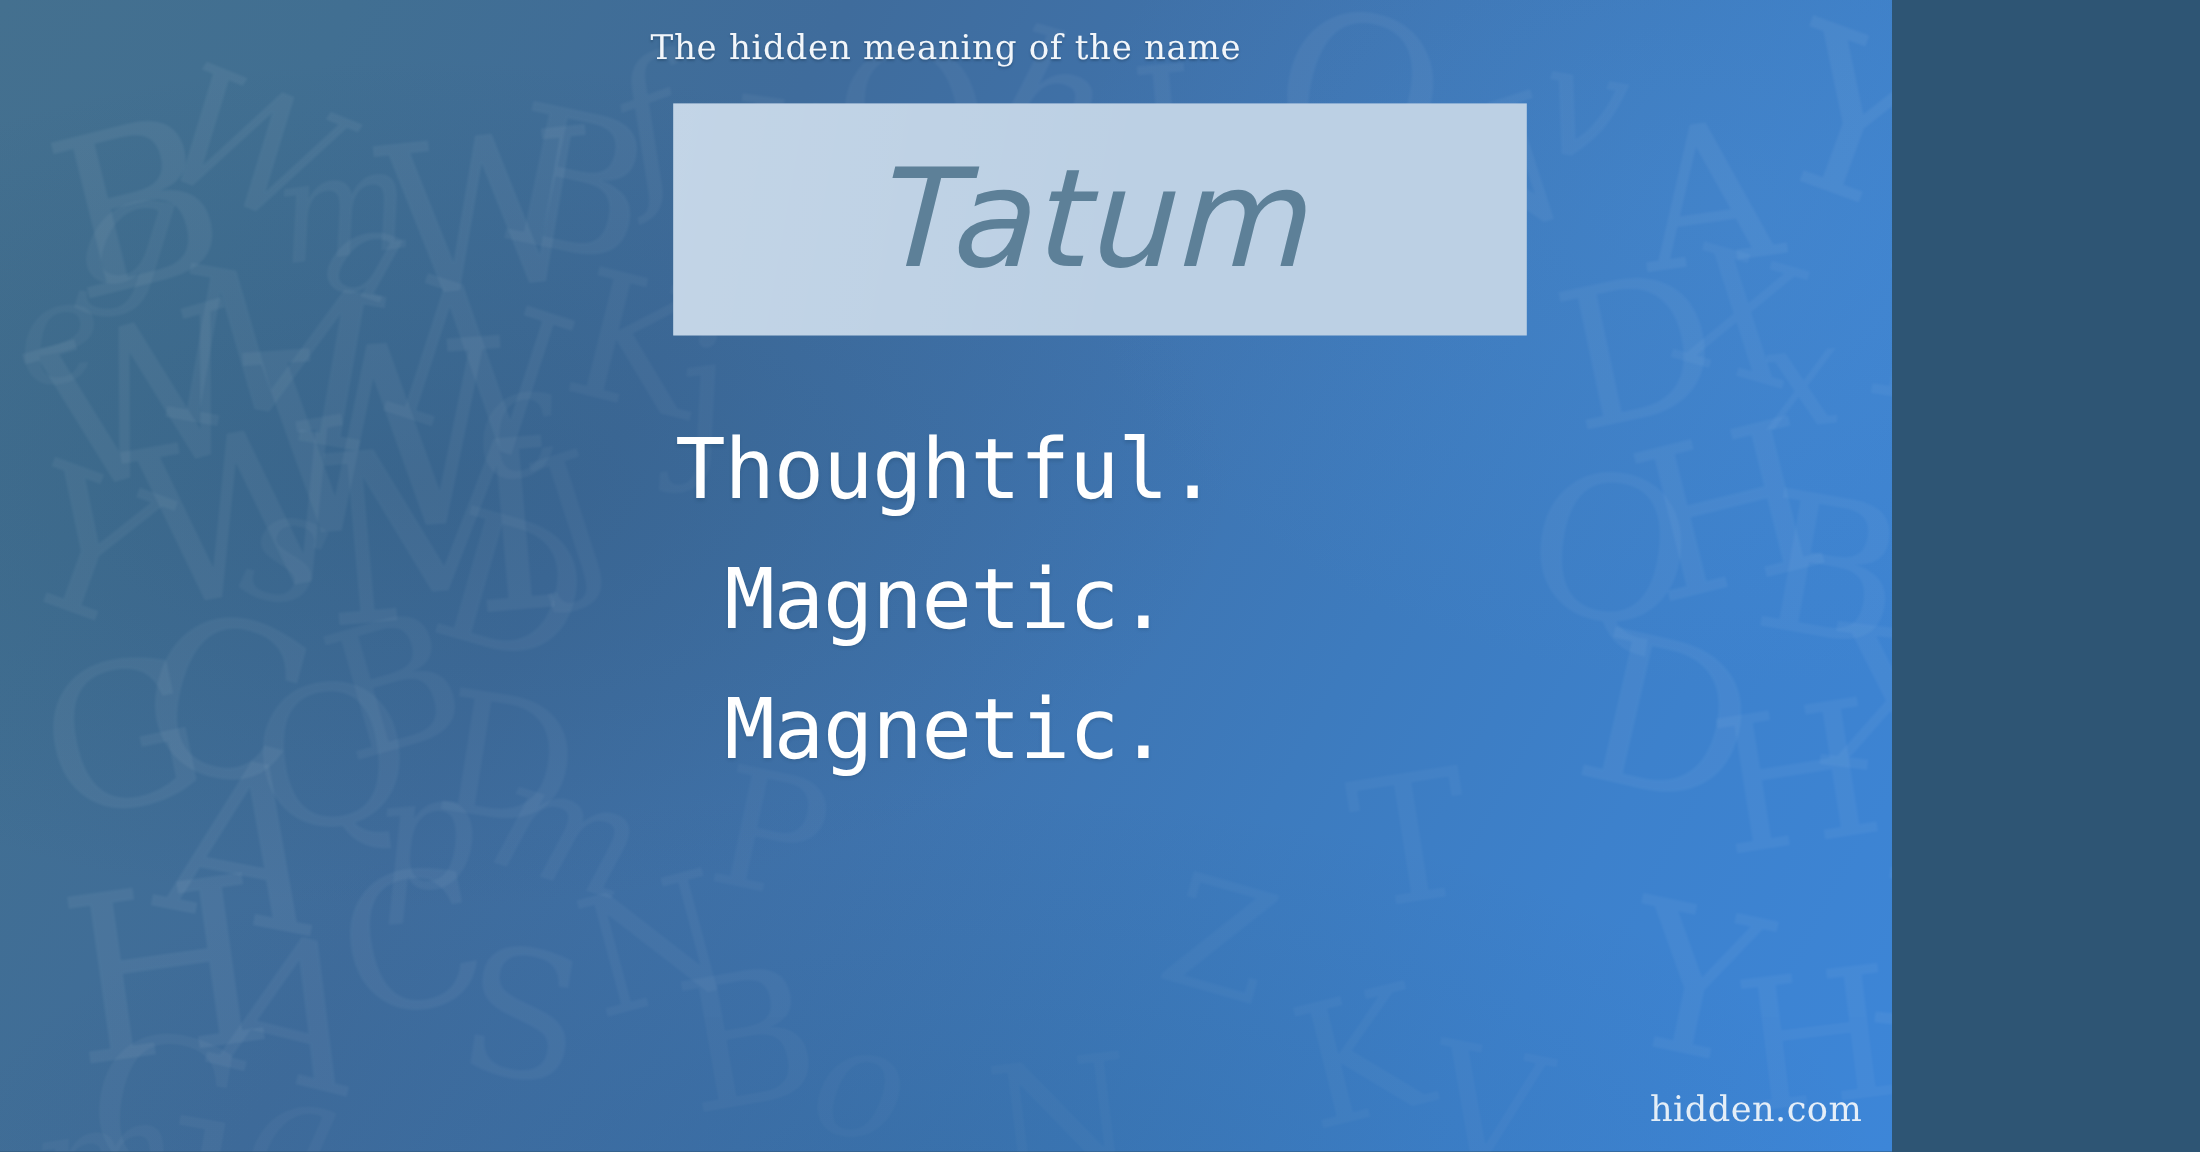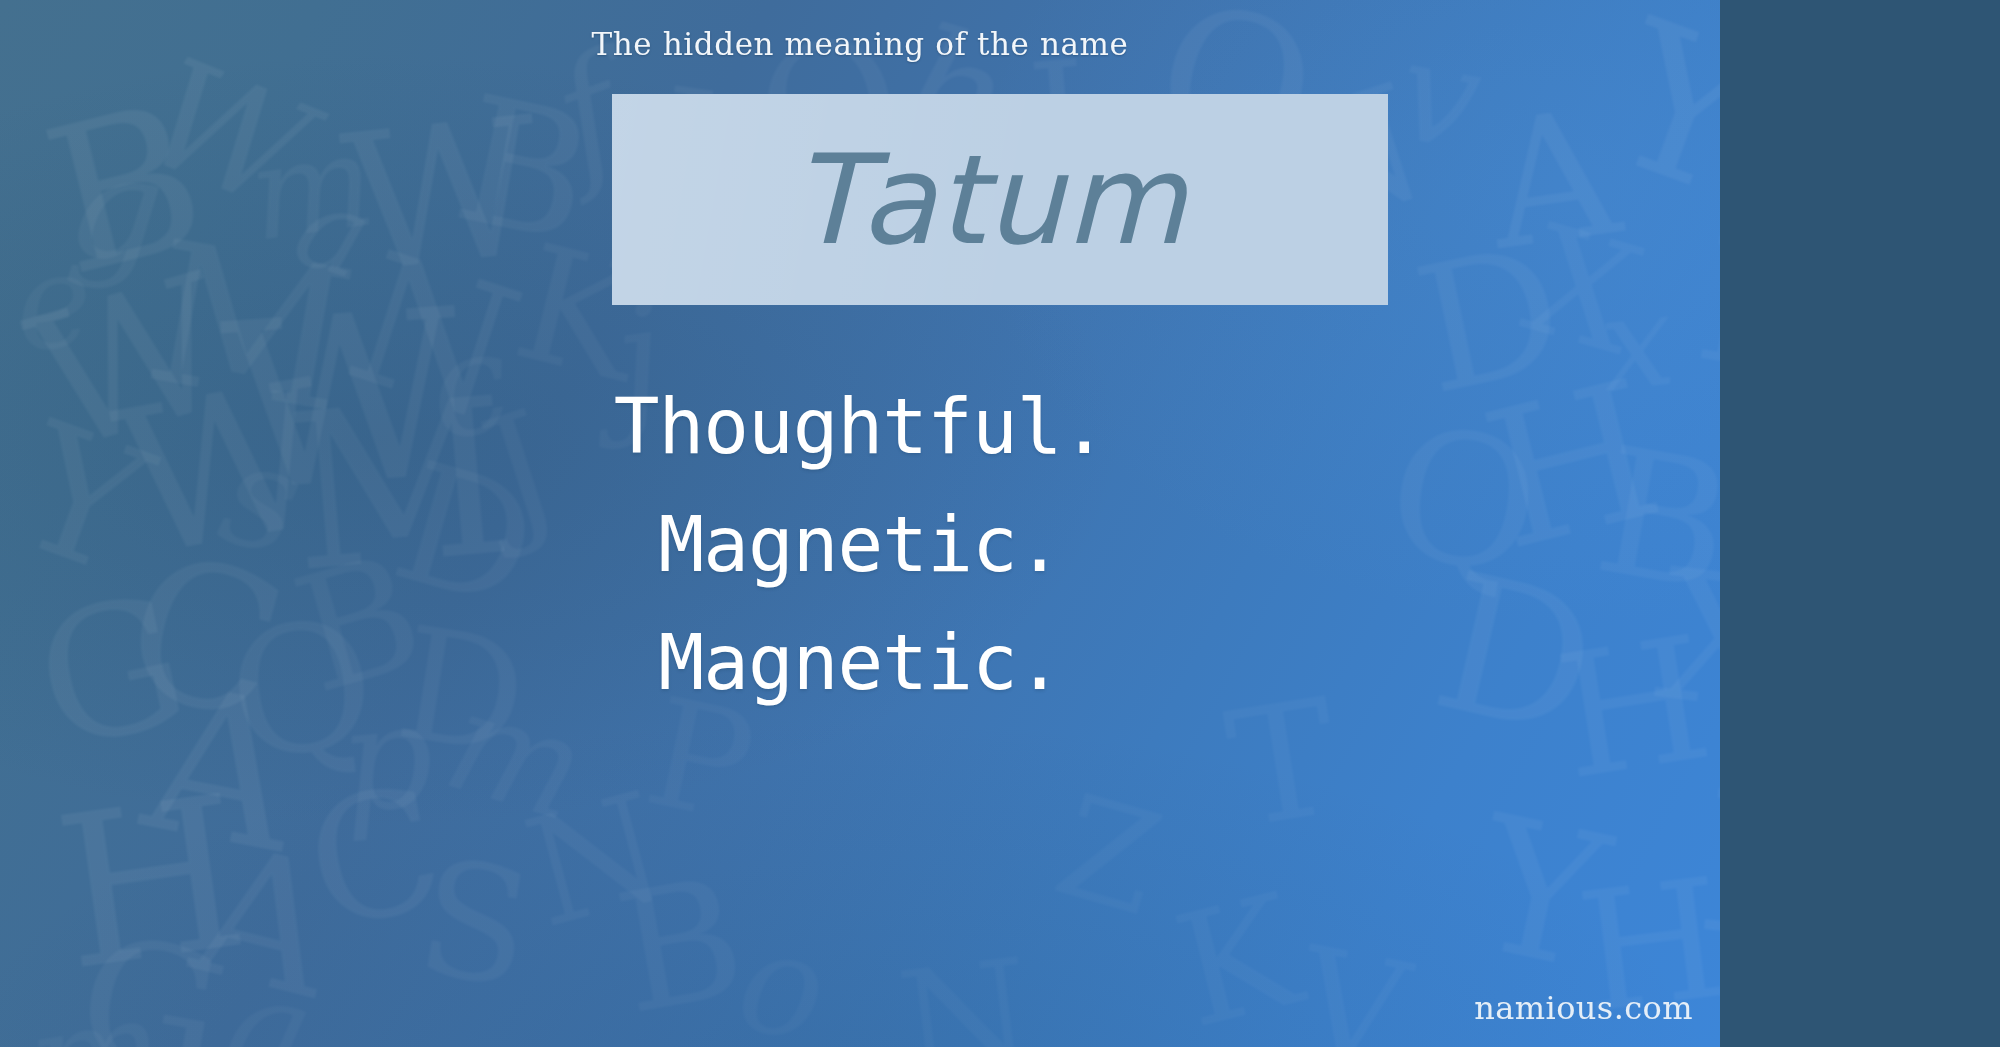--- a/index.html
+++ b/index.html
@@ -239,15 +239,15 @@
   <div class="ribbon-body"></div>
 
   <div class="ribbon-name">Tatum</div>
 
   <div class="traits">
     <span class="trait">Thoughtful.</span>
     <span class="trait">Magnetic.</span>
     <span class="trait">Magnetic.</span>
   </div>
 
-  <div class="watermark">namious.com</div>
+  <div class="watermark">hidden.com</div>
 
 </div>
 
 </body></html>

